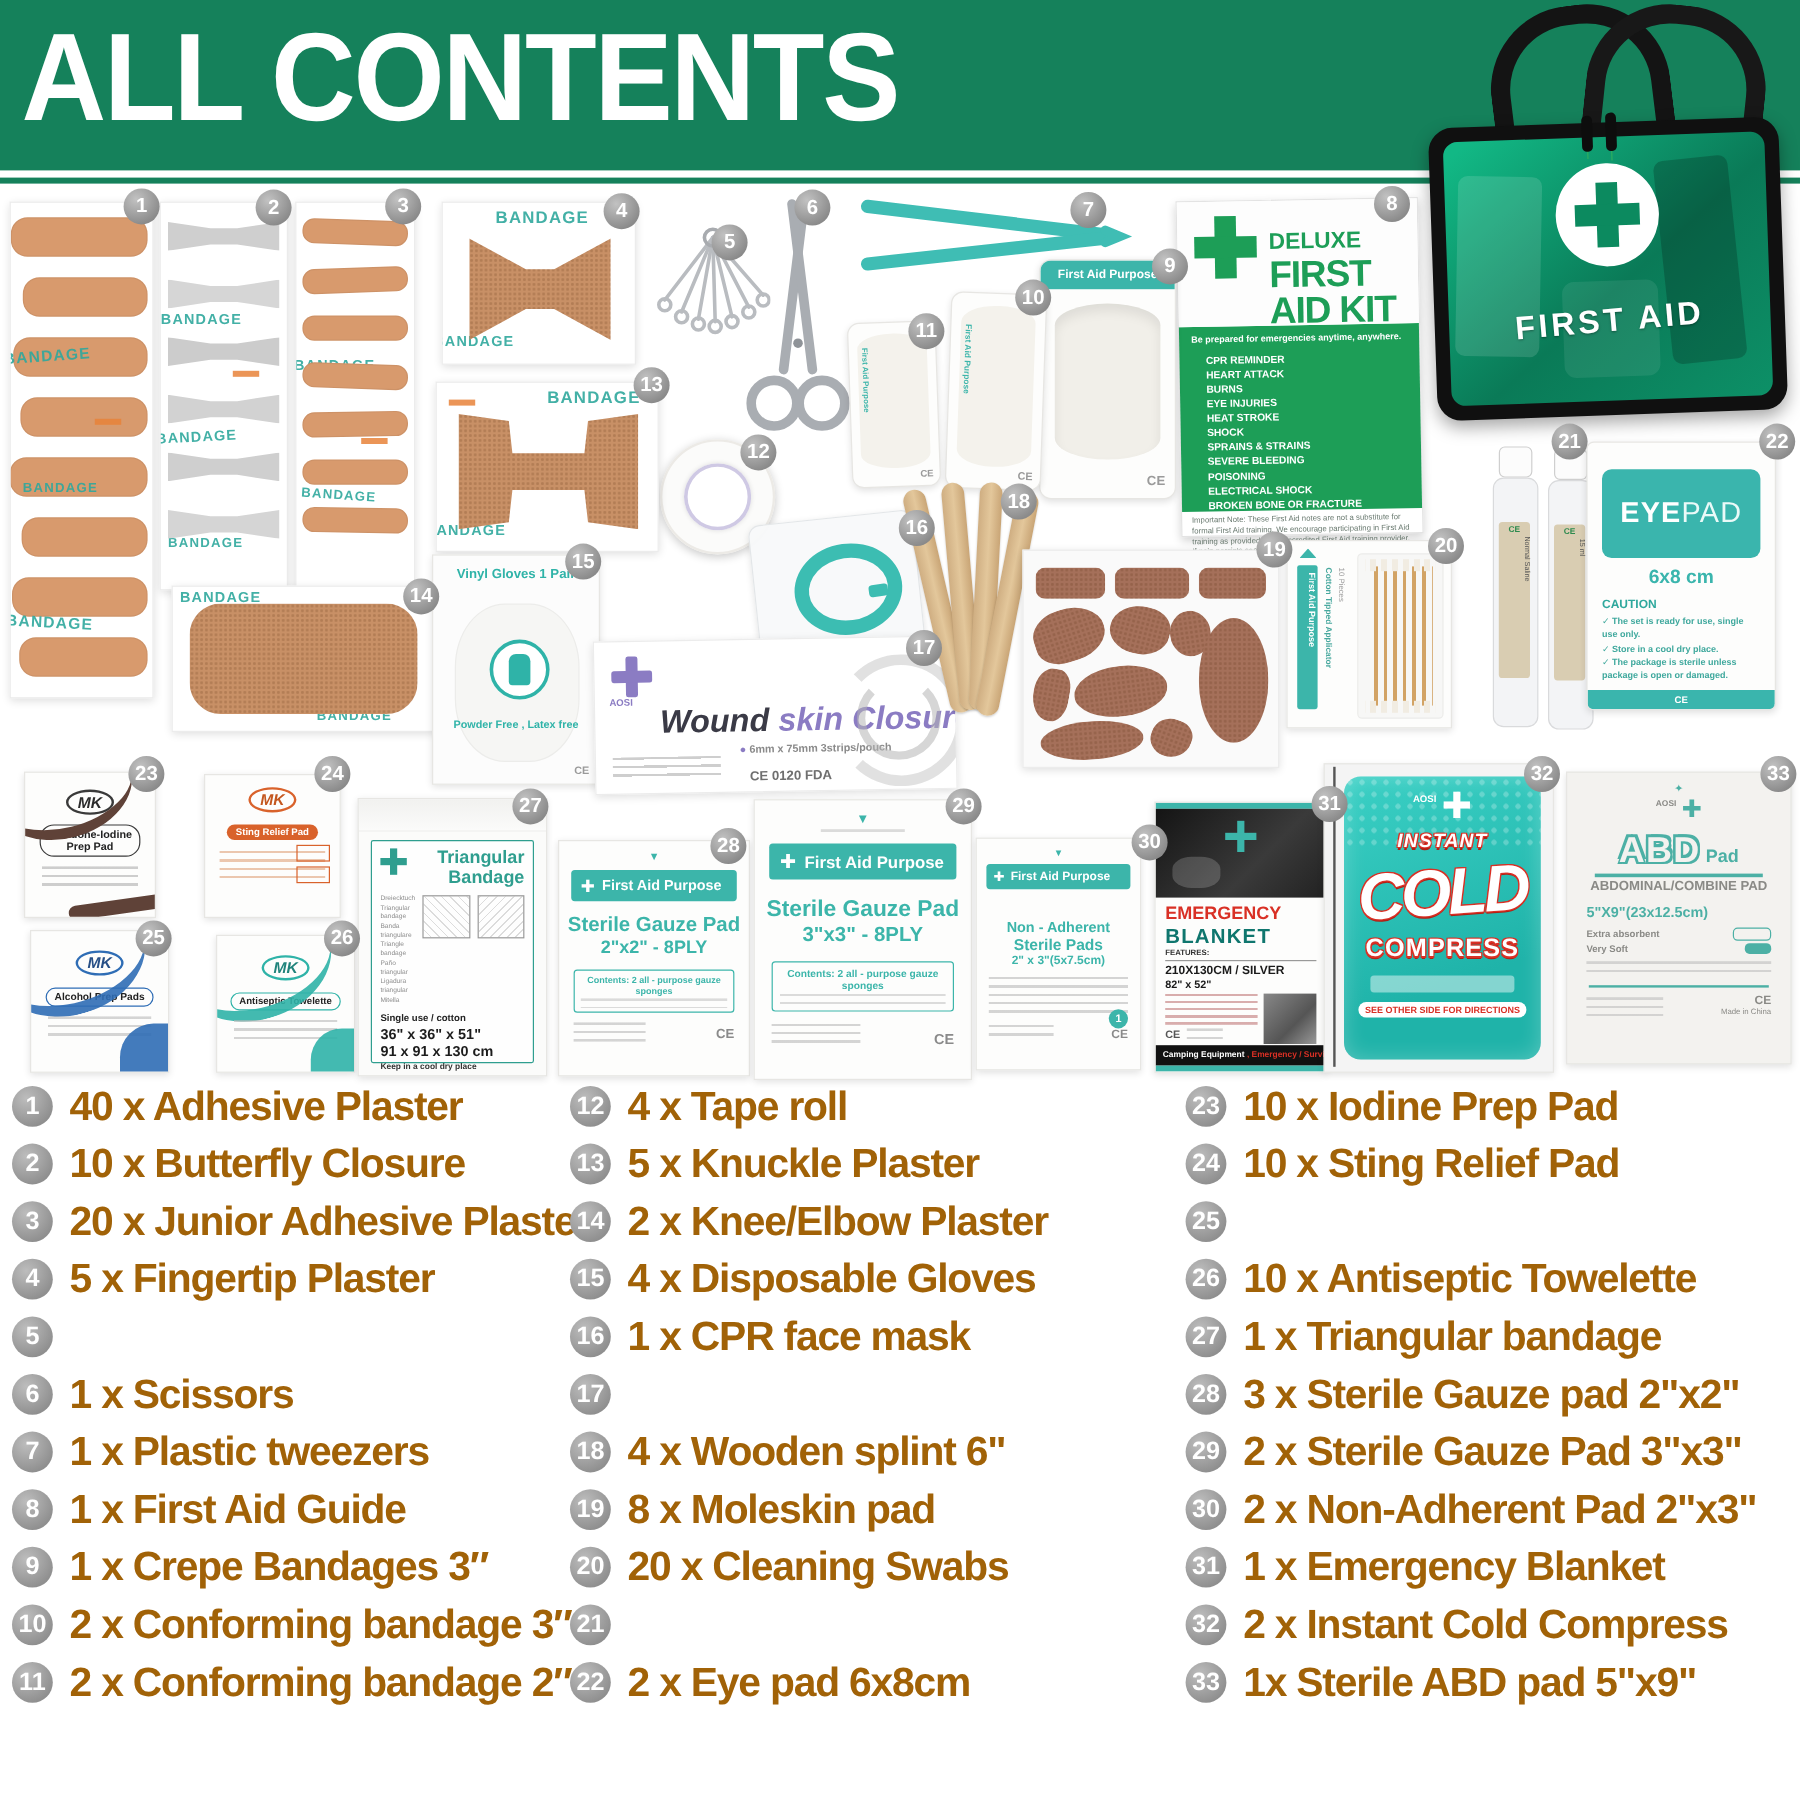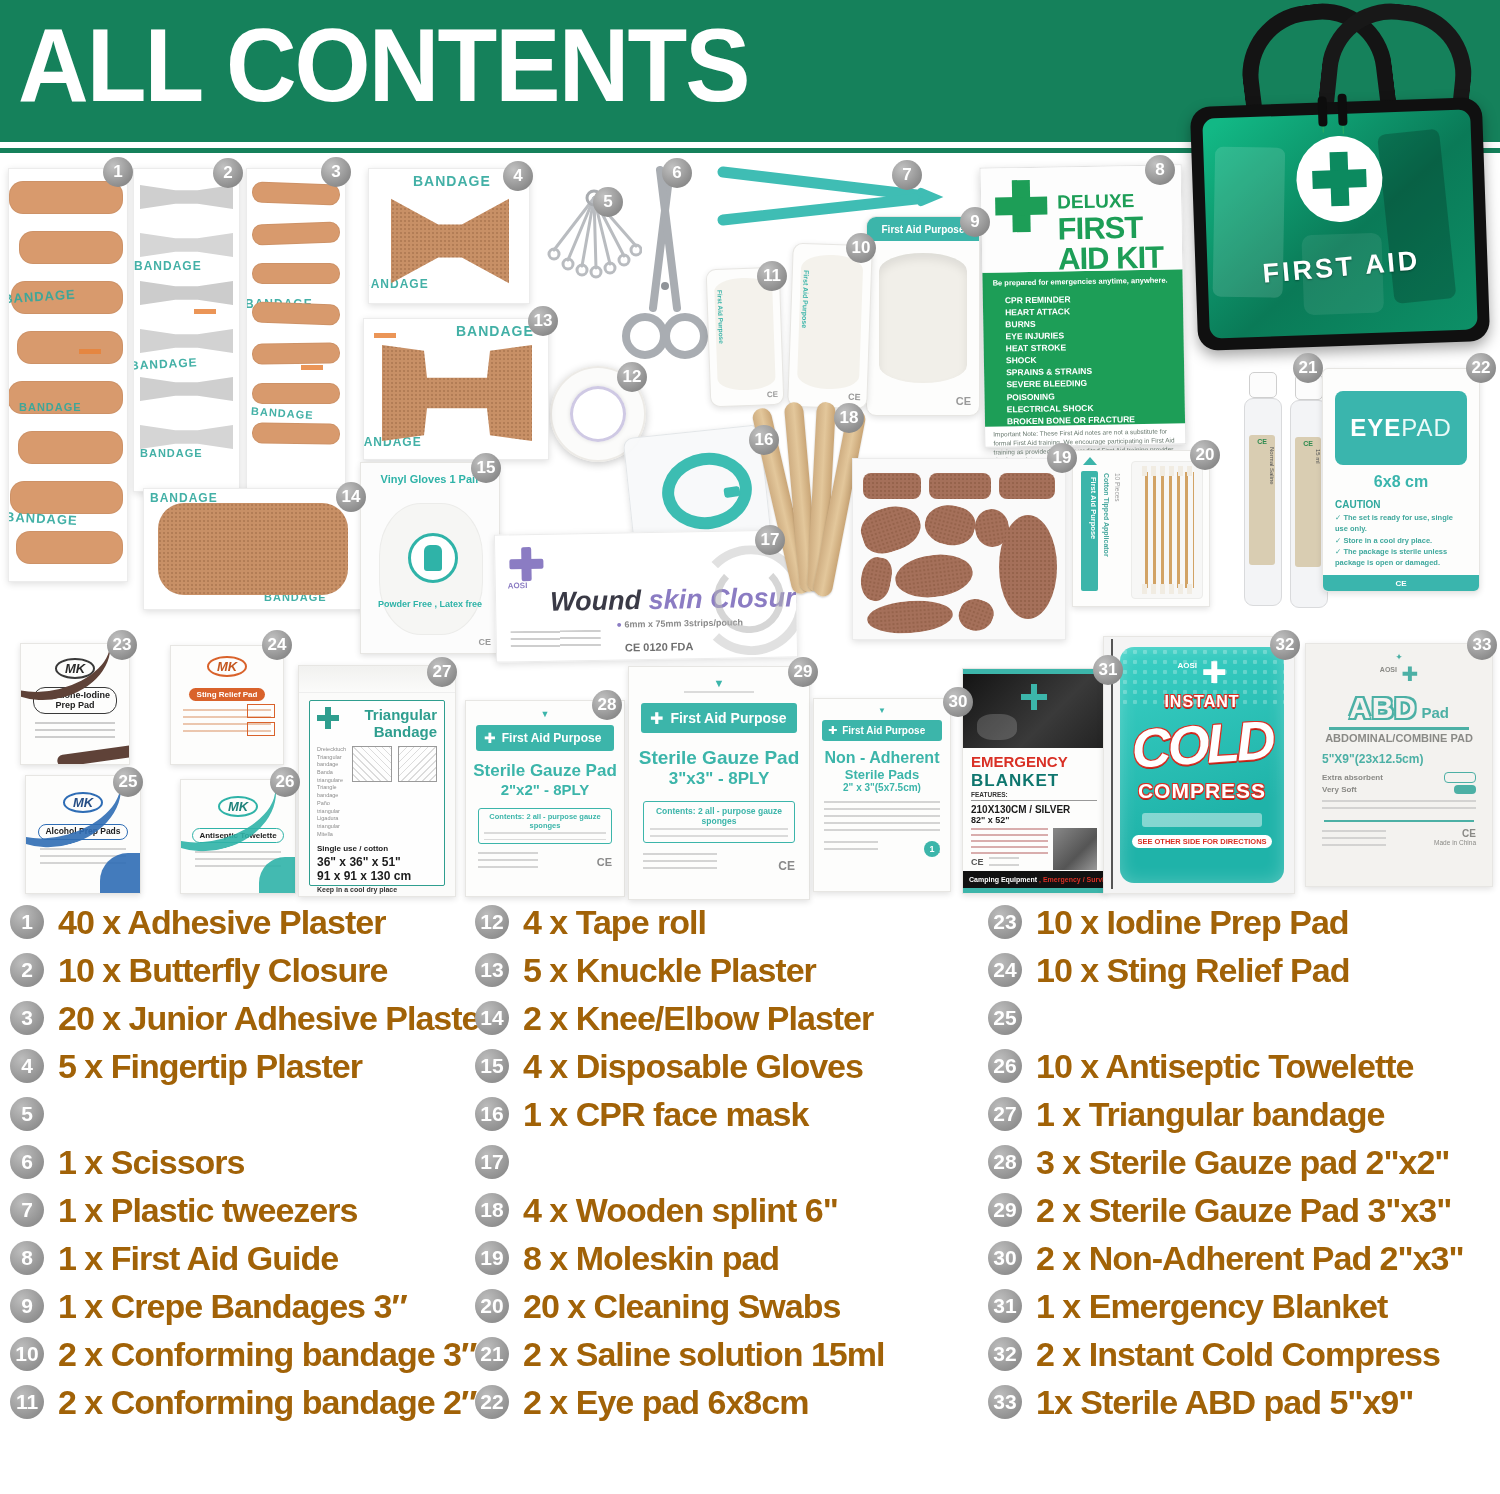--- a/index.html
+++ b/index.html
@@ -462,21 +462,21 @@
       <span style="font-size:12px;color:#8a8a8a;font-weight:700">CE</span>
     </div>
   </div>
 
   <div class="abs packet" style="left:813px;top:698px;width:136px;height:192px">
     <div style="text-align:center;margin-top:7px;color:#3cb5aa;font-size:8px">▼</div>
     <div style="margin:5px 8px 0;height:21px;background:#3cb5aa;border-radius:3px;display:flex;align-items:center;gap:5px;padding:0 6px">
       <span style="color:#fff;font-weight:800;font-size:11px">✚</span>
       <span style="color:#fff;font-weight:700;font-size:10px;white-space:nowrap">First Aid Purpose</span>
     </div>
-    <div style="text-align:center;margin-top:8px;color:#3cb5aa;font-weight:800;font-size:16px">Non - Adherent</div>
+    <div style="text-align:center;margin-top:25px;color:#3cb5aa;font-weight:800;font-size:12px">Non - Adherent</div>
     <div style="text-align:center;color:#3cb5aa;font-weight:800;font-size:13px">Sterile Pads</div>
     <div style="text-align:center;color:#3cb5aa;font-weight:700;font-size:10px">2" x 3"(5x7.5cm)</div>
     <div class="gray-lines" style="margin:8px 10px 0;height:34px;opacity:.6"></div>
     <div class="abs" style="right:10px;bottom:34px;width:16px;height:16px;border-radius:50%;background:#3cb5aa;color:#fff;font-size:9px;font-weight:700;display:flex;align-items:center;justify-content:center">1</div>
     <div style="display:flex;justify-content:space-between;margin:6px 10px 0;align-items:flex-end">
       <div class="gray-lines" style="width:54px;height:14px;opacity:.6"></div>
       <span style="font-size:10px;color:#8a8a8a;font-weight:700">CE</span>
     </div>
   </div>
 
@@ -514,21 +514,21 @@
   </div>
 
   <div class="abs packet" style="left:1103px;top:636px;width:190px;height:256px;background:#f4f4f4">
     <div class="abs" style="left:7px;top:2px;width:2px;height:250px;background:#555"></div>
     <div class="abs" style="left:16px;top:10px;right:10px;bottom:10px;border-radius:14px;background:linear-gradient(160deg,#3bd0c5,#1fb3a9 70%);box-shadow:inset 0 0 18px rgba(255,255,255,.25)">
       <div class="abs" style="left:0;top:0;width:100%;height:60px;background-image:radial-gradient(rgba(255,255,255,.35) 2px,transparent 2.5px);background-size:10px 10px;opacity:.7"></div>
       <div style="text-align:center;margin-top:14px">
         <span style="color:#fff;font-size:8px;font-weight:700;vertical-align:top">AOSI</span>
         <span style="color:#fff;font-size:30px;font-weight:800;line-height:.8">✚</span>
       </div>
-      <div class="redline" style="text-align:center;font-size:16px;font-weight:900;margin-top:6px;letter-spacing:1px">INSTANT</div>
+      <div class="redline" style="text-align:center;font-size:16px;font-weight:900;font-style:italic;margin-top:6px;letter-spacing:1px">INSTANT</div>
       <div class="redline" style="text-align:center;font-size:54px;font-weight:900;font-style:italic;letter-spacing:-3px;transform:rotate(-4deg);margin-top:2px">COLD</div>
       <div class="redline" style="text-align:center;font-size:21px;font-weight:900;margin-top:4px;letter-spacing:1px">COMPRESS</div>
       <div style="margin:10px auto 0;width:120px;height:14px;background:rgba(255,255,255,.45);border-radius:3px"></div>
       <div style="margin:8px auto 0;width:140px;background:#fff;border-radius:8px;text-align:center;padding:2px 0;color:#d93025;font-size:7.5px;font-weight:800">SEE OTHER SIDE FOR DIRECTIONS</div>
     </div>
   </div>
 
   <div class="abs packet" style="left:1305px;top:643px;width:186px;height:242px;background:#f3f2ef">
     <div style="text-align:center;margin-top:8px;color:#4cb0a5;font-size:9px">✦</div>
     <div style="text-align:center;margin-top:4px">
@@ -669,21 +669,20 @@
   <div class="lrow" style="left:475px;top:1236px">
       <span class="lbadge">19</span>
       <span class="ltext">8 x Moleskin pad</span>
     </div>
   <div class="lrow" style="left:475px;top:1284px">
       <span class="lbadge">20</span>
       <span class="ltext">20 x Cleaning Swabs</span>
     </div>
   <div class="lrow" style="left:475px;top:1332px">
       <span class="lbadge">21</span>
-      <span class="ltext">2 x Saline solution 15ml</span>
     </div>
   <div class="lrow" style="left:475px;top:1380px">
       <span class="lbadge">22</span>
       <span class="ltext">2 x Eye pad 6x8cm</span>
     </div>
 
   <div class="lrow" style="left:988px;top:900px">
       <span class="lbadge">23</span>
       <span class="ltext">10 x Iodine Prep Pad</span>
     </div>

